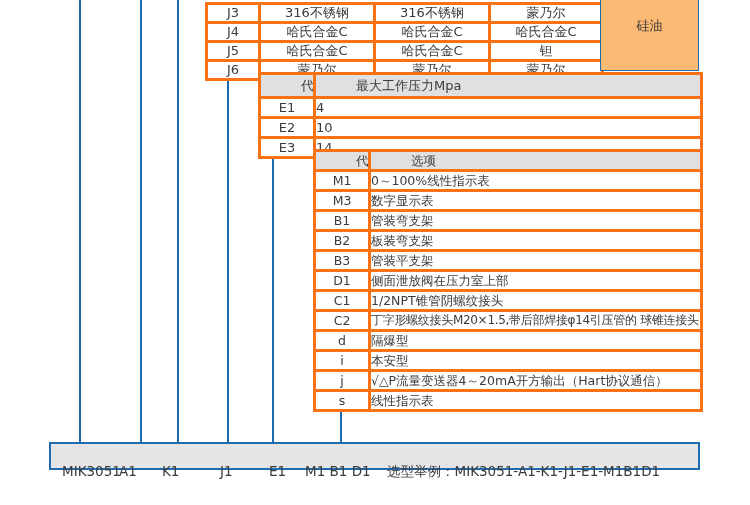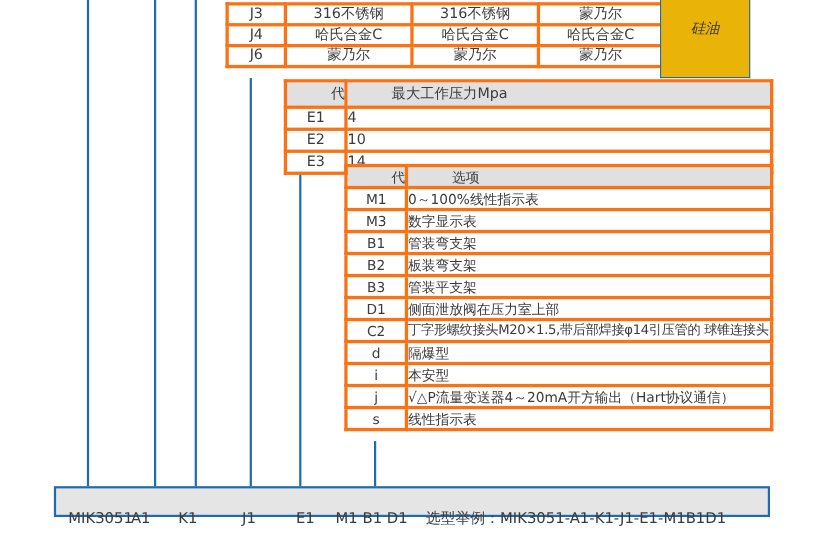--- a/index.html
+++ b/index.html
@@ -23,24 +23,24 @@
   td.val{text-align:center;}
   td.left{text-align:left;padding-left:10px;}
   td.hdr{background:#e0e0e0;}
   tr.hrow td{background:#e0e0e0;padding-left:40px;}
 
   
   #j-table{left:205px;top:2px;width:396px;}
   #j-table td{height:16px;line-height:16px;}
   
   #fill-fluid{
-    position:absolute;left:600px;top:0;width:82px;height:71px;
+    position:absolute;left:600px;top:0;width:99px;height:71px;
     border-left:1px solid #1e6bb0;border-right:1px solid #1e6bb0;border-bottom:1px solid #1e6bb0;
-    display:flex;align-items:center;justify-content:center;font-size:13px;background:#eab308;
-    padding-bottom:18px;box-sizing:border-box;font-style:italic;
+    display:flex;align-items:center;justify-content:center;font-size:13px;background:#fdba74;
+    padding-bottom:18px;box-sizing:border-box;
   }
 
   
   #e-table{left:258px;top:72px;width:442px;}
   #e-table tr.hrow td{height:21px;line-height:21px;}
   #e-table td{height:17px;line-height:17px;}
 
   
   #m-table{left:313px;top:149px;width:387px;}
   #m-table tr.hrow td{height:17px;line-height:17px;}
@@ -80,20 +80,26 @@
           <td class="code">J3</td>
           <td class="val">316不锈钢</td>
           <td class="val">316不锈钢</td>
           <td class="val">蒙乃尔</td>
         </tr>
         <tr>
           <td class="code">J4</td>
           <td class="val">哈氏合金C</td>
           <td class="val">哈氏合金C</td>
           <td class="val">哈氏合金C</td>
+        </tr>
+        <tr>
+          <td class="code">J5</td>
+          <td class="val">哈氏合金C</td>
+          <td class="val">哈氏合金C</td>
+          <td class="val">钽</td>
         </tr>
         <tr>
           <td class="code">J6</td>
           <td class="val">蒙乃尔</td>
           <td class="val">蒙乃尔</td>
           <td class="val">蒙乃尔</td>
         </tr>
       </tbody>
   </table>
 
@@ -156,20 +162,24 @@
         </tr>
         <tr>
           <td class="code">B3</td>
           <td class="left">管装平支架</td>
         </tr>
         <tr>
           <td class="code">D1</td>
           <td class="left">侧面泄放阀在压力室上部</td>
         </tr>
         <tr>
+          <td class="code">C1</td>
+          <td class="left">1/2NPT锥管阴螺纹接头</td>
+        </tr>
+        <tr>
           <td class="code">C2</td>
           <td class="left cond">丁字形螺纹接头M20×1.5,带后部焊接φ14引压管的 球锥连接头</td>
         </tr>
         <tr>
           <td class="code">d</td>
           <td class="left">隔爆型</td>
         </tr>
         <tr>
           <td class="code">i</td>
           <td class="left">本安型</td>

